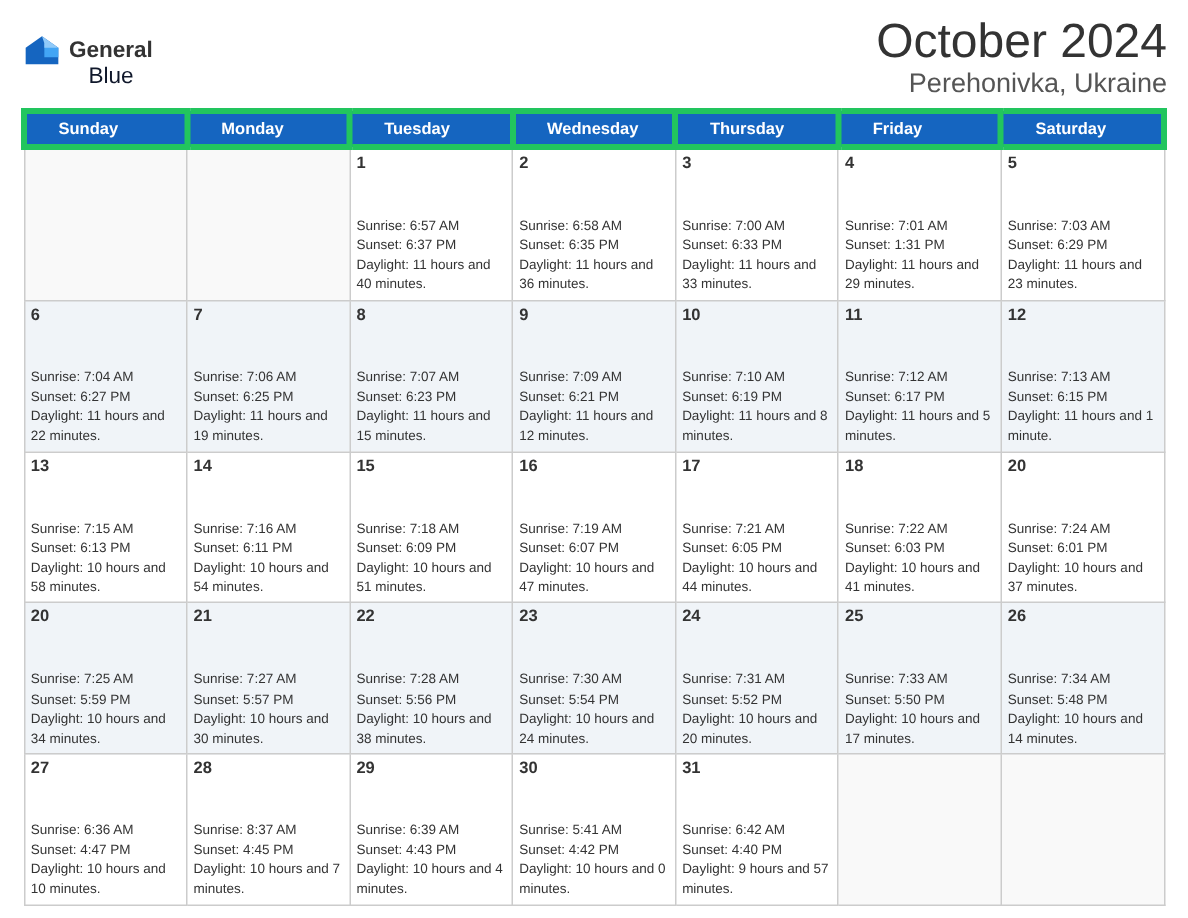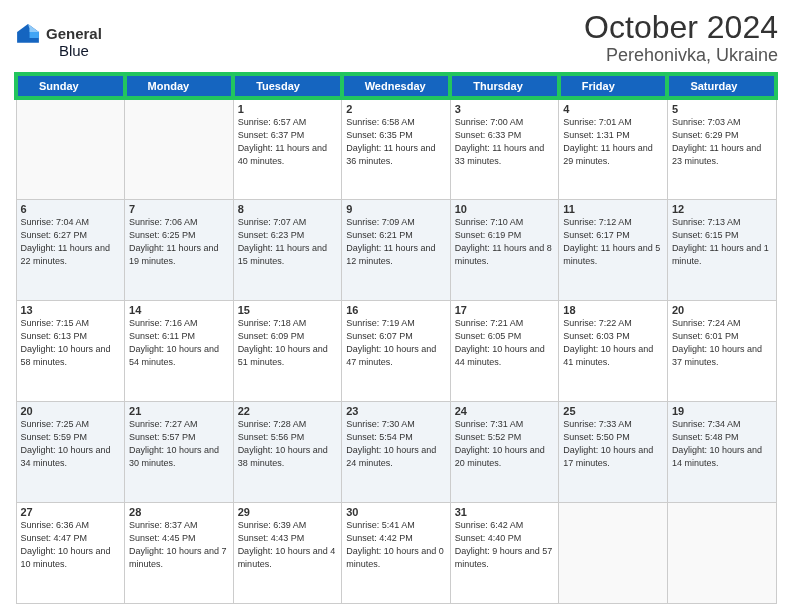--- a/index.html
+++ b/index.html
@@ -92,20 +92,21 @@
     .day-num {
       font-size: 11px;
       font-weight: bold;
       display: block;
       margin-bottom: 1px;
     }
     .day-info {
       font-size: 9px;
       line-height: 1.45;
       color: #333;
+      margin-top: 29px;
     }
     .row-shaded td {
       background: #f0f4f8;
     }
   </style>
 </head>
 <body>
 
 <div class="page">
   <div class="header">
@@ -342,21 +343,21 @@
           </td>
           <td>
             <span class="day-num">25</span>
             <div class="day-info">
               <div>Sunrise: 7:33 AM</div>
               <div>Sunset: 5:50 PM</div>
               <div>Daylight: 10 hours and 17 minutes.</div>
             </div>
           </td>
           <td>
-            <span class="day-num">19</span>
+            <span class="day-num">26</span>
             <div class="day-info">
               <div>Sunrise: 7:34 AM</div>
               <div>Sunset: 5:48 PM</div>
               <div>Daylight: 10 hours and 14 minutes.</div>
             </div>
           </td>
         </tr>
         <tr>
           <td>
             <span class="day-num">27</span>

